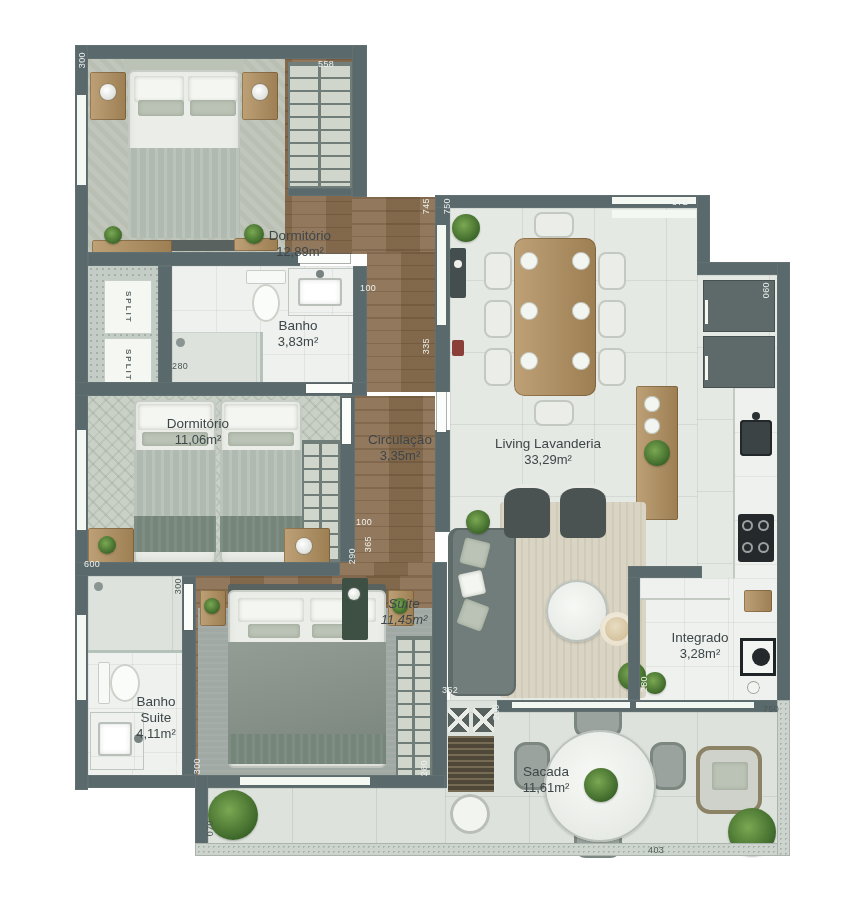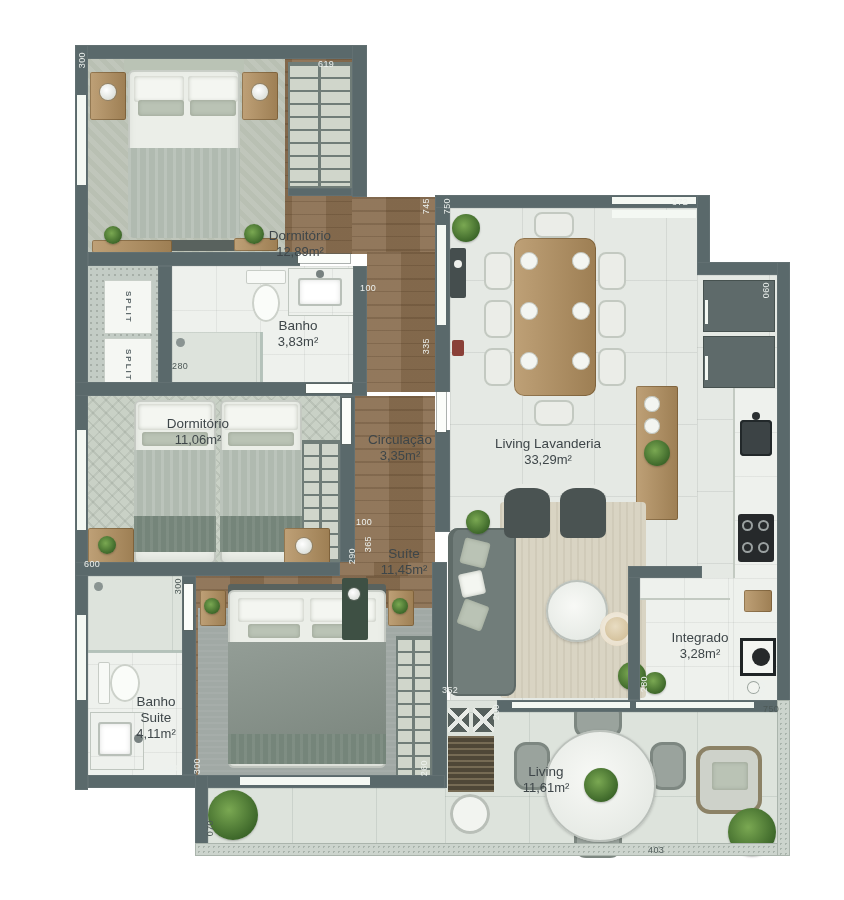--- a/index.html
+++ b/index.html
@@ -269,28 +269,28 @@
   <div class="a door" style="left:437px;top:392px;width:9px;height:40px"></div>
   <div class="a door" style="left:184px;top:584px;width:9px;height:46px"></div>
   <div class="a win" style="left:512px;top:702px;width:118px;height:6px"></div>
   <div class="a win" style="left:636px;top:702px;width:118px;height:6px"></div>
 
   <div id="labels" class="a" style="left:0;top:0;width:844px;height:900px;pointer-events:none">
       <div class="room-label" style="left: 300px; top: 228px;"><div>Dormitório</div><div class="ar">12,89m²</div></div>
       <div class="room-label" style="left: 298px; top: 318px;"><div>Banho</div><div class="ar">3,83m²</div></div>
       <div class="room-label" style="left: 198px; top: 416px;"><div>Dormitório</div><div class="ar">11,06m²</div></div>
       <div class="room-label" style="left: 400px; top: 432px;"><div>Circulação</div><div class="ar">3,35m²</div></div>
-      <div class="room-label" style="left: 404px; top: 546px;"><div>Suíte</div><div class="ar">11,45m²</div></div>
+      <div class="room-label" style="left: 404px; top: 596px; font-style: italic;"><div>Suíte</div><div class="ar">11,45m²</div></div>
       <div class="room-label" style="left: 156px; top: 694px;"><div>Banho
 Suite</div><div class="ar">4,11m²</div></div>
       <div class="room-label" style="left: 548px; top: 436px;"><div>Living Lavanderia</div><div class="ar">33,29m²</div></div>
       <div class="room-label" style="left: 700px; top: 630px;"><div>Integrado</div><div class="ar">3,28m²</div></div>
-      <div class="room-label" style="left: 546px; top: 764px;"><div>Living</div><div class="ar">11,61m²</div></div>
+      <div class="room-label" style="left: 546px; top: 764px;"><div>Sacada</div><div class="ar">11,61m²</div></div>
       <span class="dim lt v" style="left: 78px; top: 52px;">300</span>
-      <span class="dim lt" style="left: 318px; top: 60px;">619</span>
+      <span class="dim lt" style="left: 318px; top: 60px;">558</span>
       <span class="dim lt" style="left: 672px; top: 198px;">372</span>
       <span class="dim lt v" style="left: 422px; top: 198px;">745</span>
       <span class="dim lt v" style="left: 443px; top: 198px;">750</span>
       <span class="dim lt v" style="left: 422px; top: 338px;">335</span>
       <span class="dim lt" style="left: 360px; top: 284px;">100</span>
       <span class="dim dk" style="left: 172px; top: 362px;">280</span>
       <span class="dim lt v" style="left: 762px; top: 282px;">060</span>
       <span class="dim lt" style="left: 84px; top: 560px;">600</span>
       <span class="dim dk v" style="left: 174px; top: 578px;">300</span>
       <span class="dim lt" style="left: 356px; top: 518px;">100</span>

